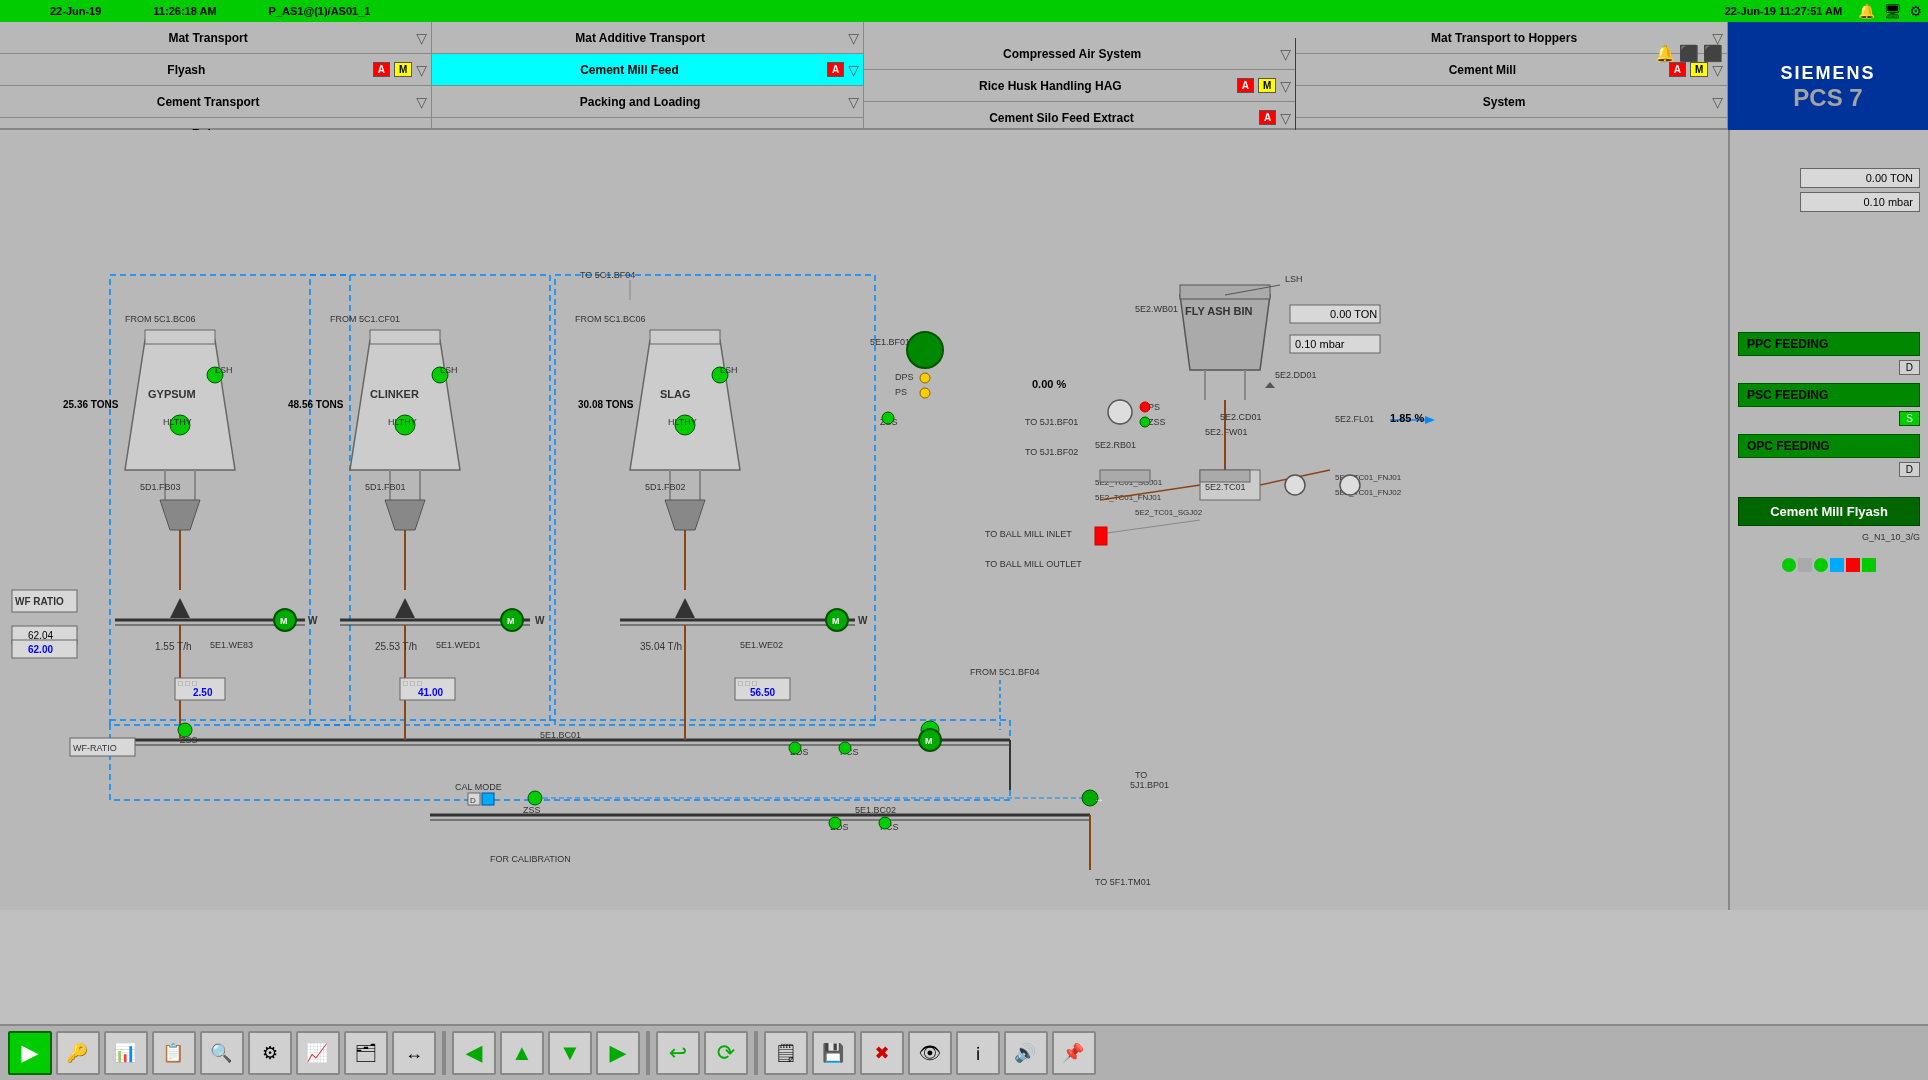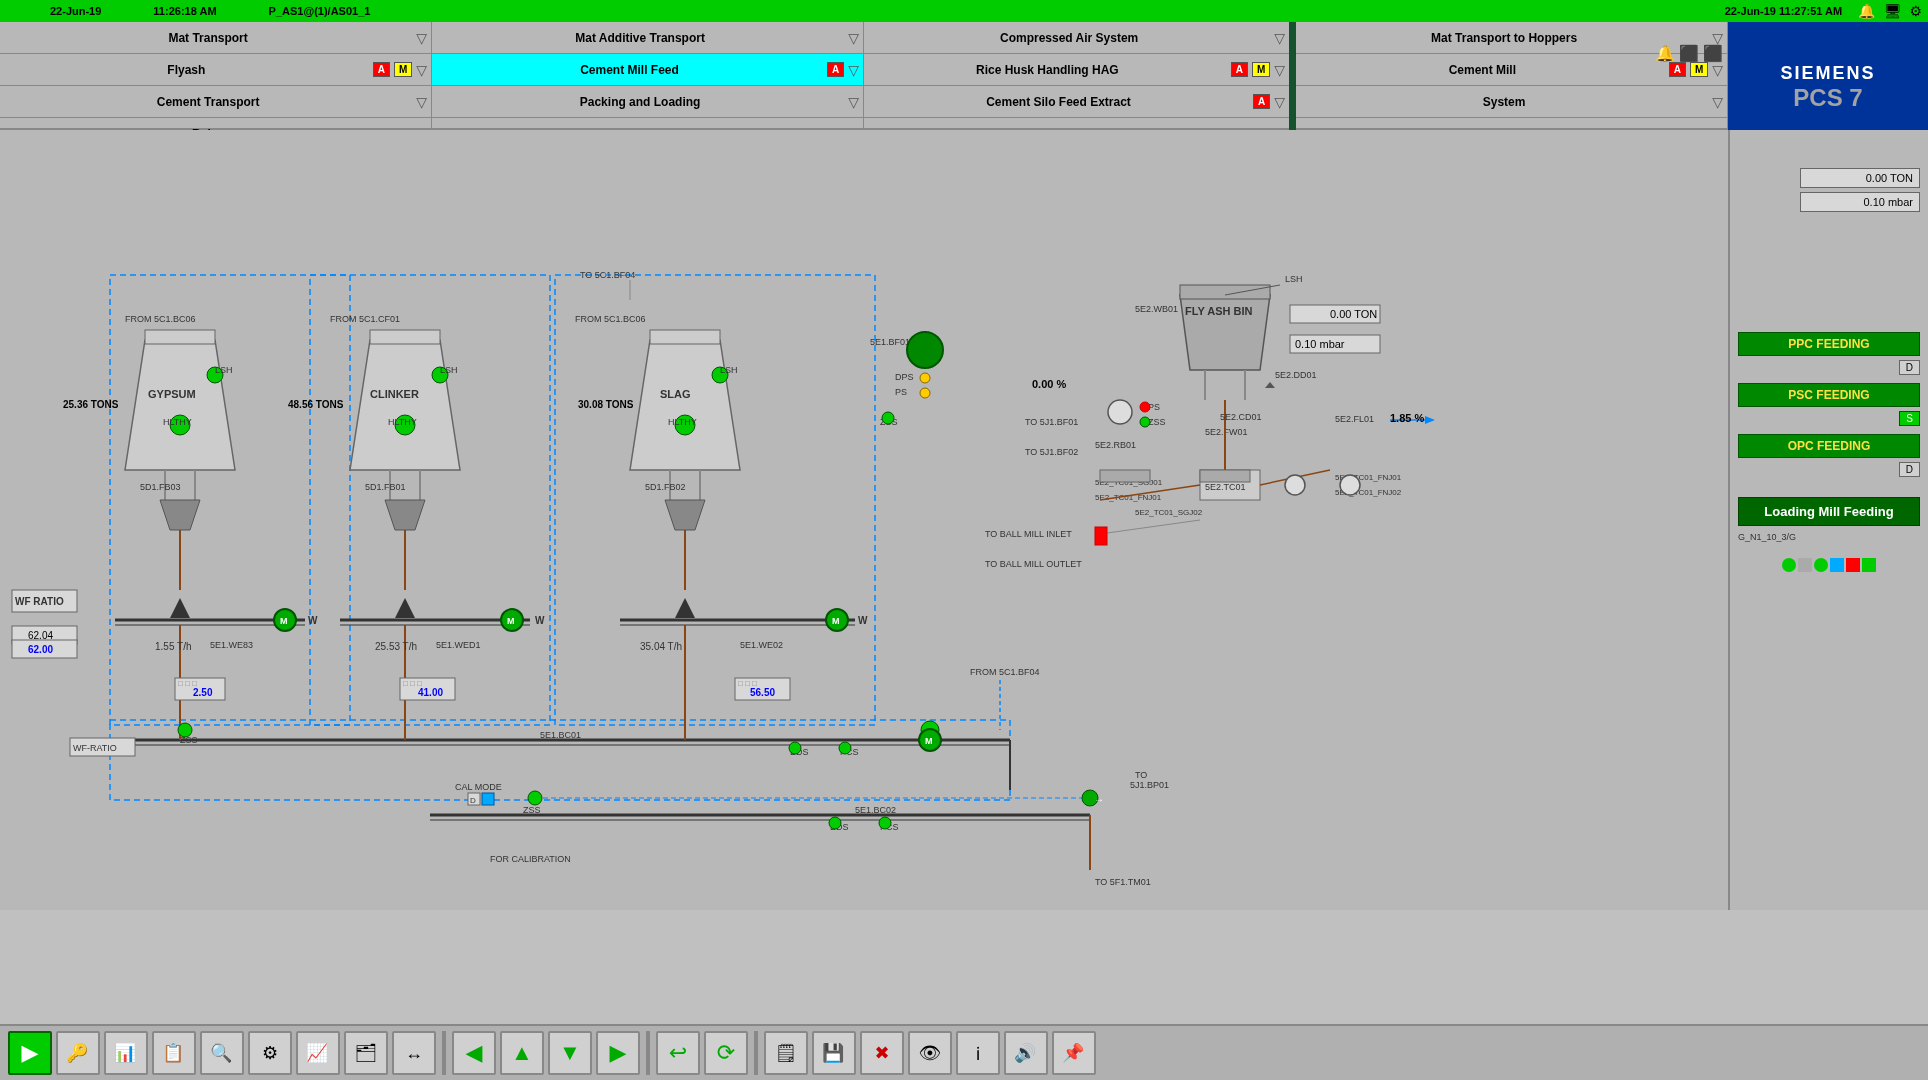--- a/index.html
+++ b/index.html
@@ -42,22 +42,22 @@
     
     #right-panel {
       position: absolute; right: 0; top: 130px; width: 200px; height: 780px;
       background: #b8b8b8; border-left: 2px solid #888; padding: 4px;
     }
     .panel-value-box {
       background: #d8d8d8; border: 1px solid #666; padding: 3px 6px;
       font-size: 11px; text-align: right; margin-bottom: 4px; width: 120px; margin-left: auto;
     }
     .feeding-btn {
-      background: #008800; color: #fde047; border: 1px solid #005500; padding: 4px 8px;
-      font-size: 12px; font-weight: bold; text-align: center; margin-bottom: 4px; width: 100%;
+      background: #008800; color: #000000; border: 1px solid #005500; padding: 4px 8px;
+      font-size: 12px; font-weight: bold; text-align: left; margin-bottom: 4px; width: 100%;
     }
 
     
     #toolbar {
       position: absolute; bottom: 0; left: 0; width: 1928px; height: 56px;
       background: #b0b0b0; border-top: 2px solid #888;
       display: flex; align-items: center; padding: 4px 8px; gap: 4px;
     }
     .toolbar-btn {
       width: 44px; height: 44px; background: #d0d0d0; border: 2px solid #888;
@@ -115,21 +115,21 @@
     </div>
     <div class="nav-row">
       <span class="nav-label">Packing and Loading</span>
       <span class="nav-arrow">▽</span>
     </div>
     <div class="nav-row">
       <span class="nav-arrow">▽</span>
     </div>
   </div>
 
-  <div style="border-right:7px solid #14532d;">
+  <div style="border-right:1px solid #14532d;margin-top:16px;">
     <div class="nav-row">
       <span class="nav-label">Compressed Air System</span>
       <span class="nav-arrow">▽</span>
     </div>
     <div class="nav-row">
       <span class="nav-label">Rice Husk Handling HAG</span>
       <span class="nav-badge badge-red">A</span>
       <span class="nav-badge badge-yellow">M</span>
       <span class="nav-arrow">▽</span>
     </div>
@@ -465,22 +465,22 @@
         <div style="background:#00cc00; border:1px solid #005500; padding:1px 6px; font-size:10px; color:#fff;">S</div>
       </div>
 
       <div class="feeding-btn">OPC FEEDING</div>
       <div style="display:flex; justify-content:flex-end; gap:4px; margin-bottom:8px;">
         <div style="background:#d0d0d0; border:1px solid #666; padding:1px 6px; font-size:10px;">D</div>
       </div>
     </div>
 
     <div style="margin-top:20px;">
-      <div style="background:#006600; color:#fff; padding:6px; font-size:13px; font-weight:bold; text-align:center; border:1px solid #004400; margin-bottom:6px;">Loading Mill Feeding</div>
-      <div style="font-size:9px; text-align:left; color:#333; margin-bottom:16px;">G_N1_10_3/G</div>
+      <div style="background:#006600; color:#fff; padding:6px; font-size:13px; font-weight:bold; text-align:center; border:1px solid #004400; margin-bottom:6px;">Cement Mill Flyash</div>
+      <div style="font-size:9px; text-align:right; color:#333; margin-bottom:16px;">G_N1_10_3/G</div>
       <div style="display:flex; gap:2px; justify-content:center;">
         <div style="background:#00cc00; width:14px; height:14px; border-radius:50%;"></div>
         <div style="background:#aaa; width:14px; height:14px;"></div>
         <div style="background:#00cc00; width:14px; height:14px; border-radius:50%;"></div>
         <div style="width:14px; height:14px; background:#00aaff;"></div>
         <div style="width:14px; height:14px; background:#ff0000;"></div>
         <div style="width:14px; height:14px; background:#00cc00;"></div>
       </div>
     </div>
   </div>

